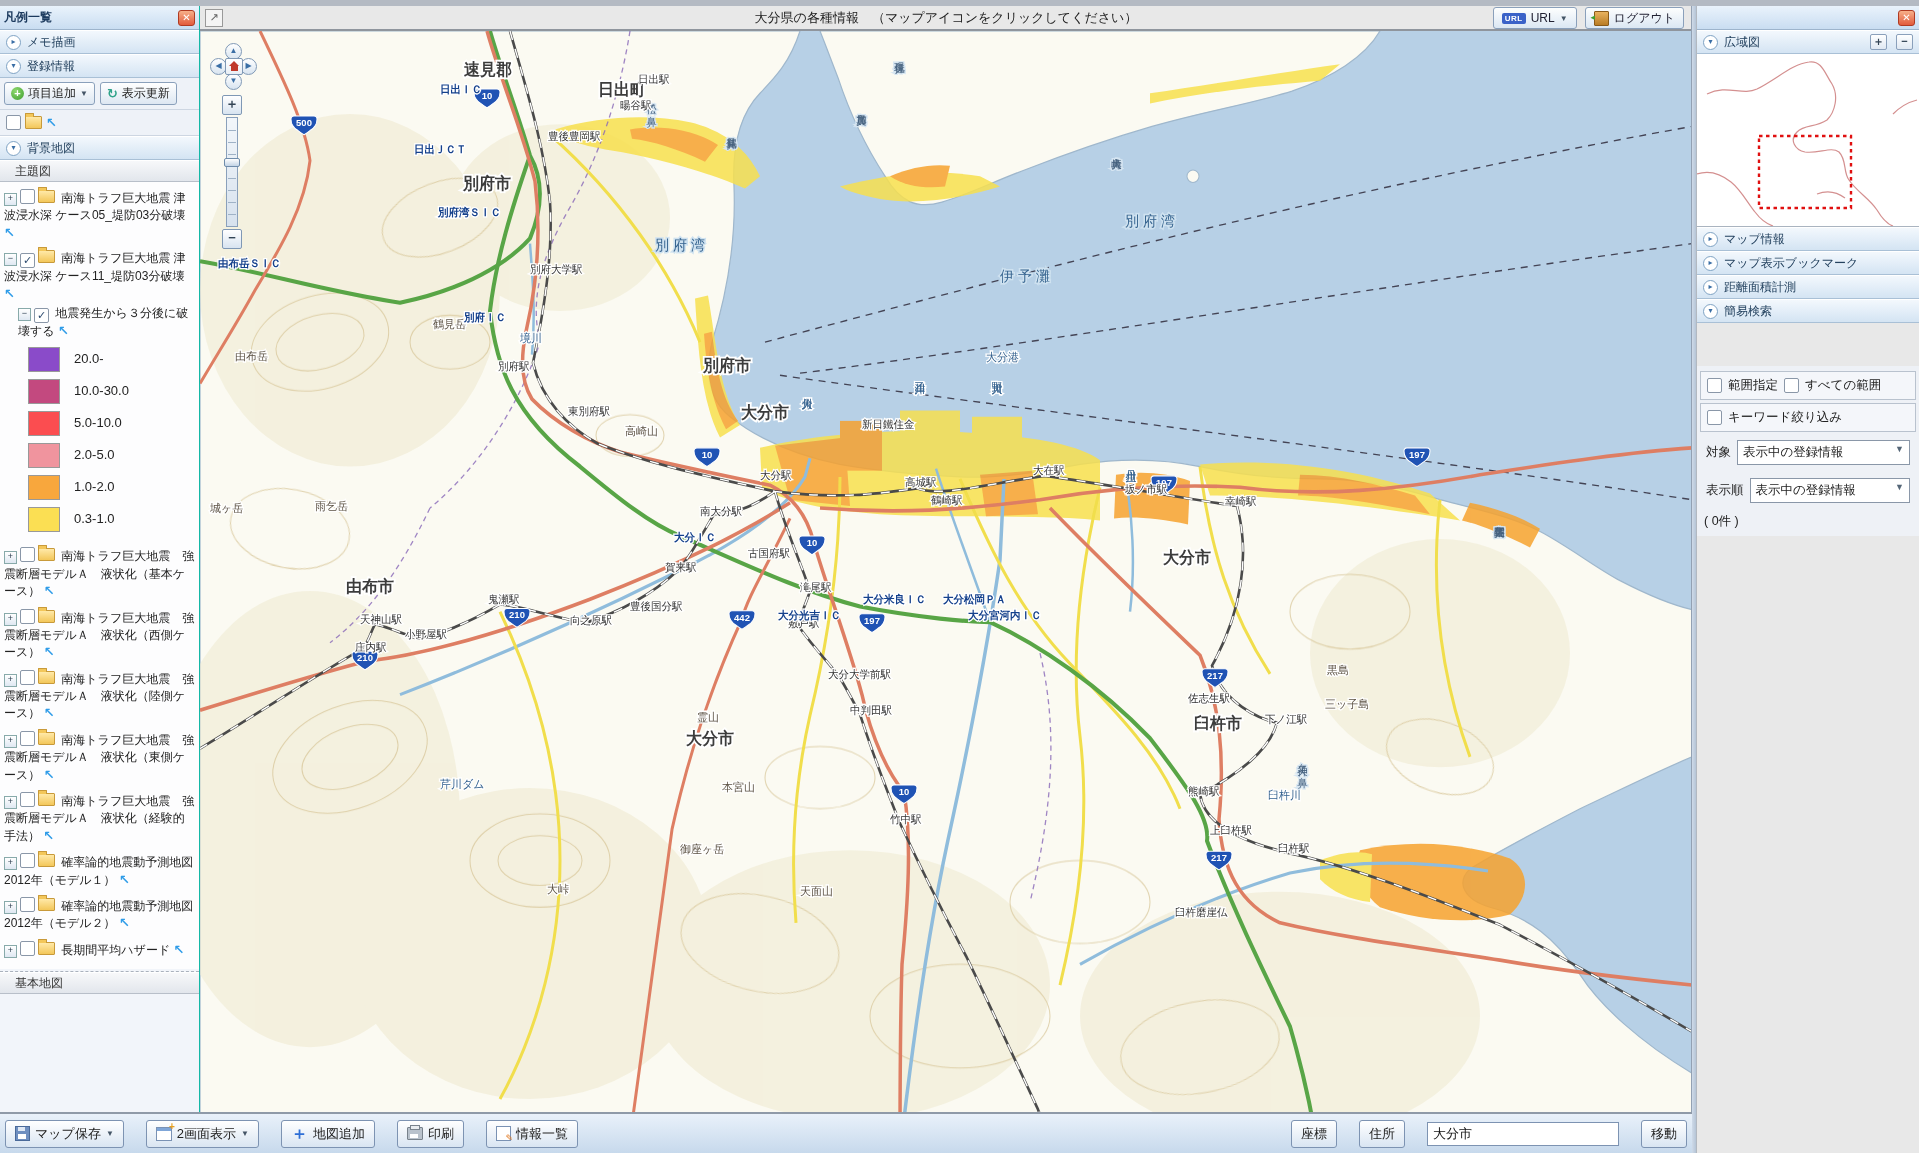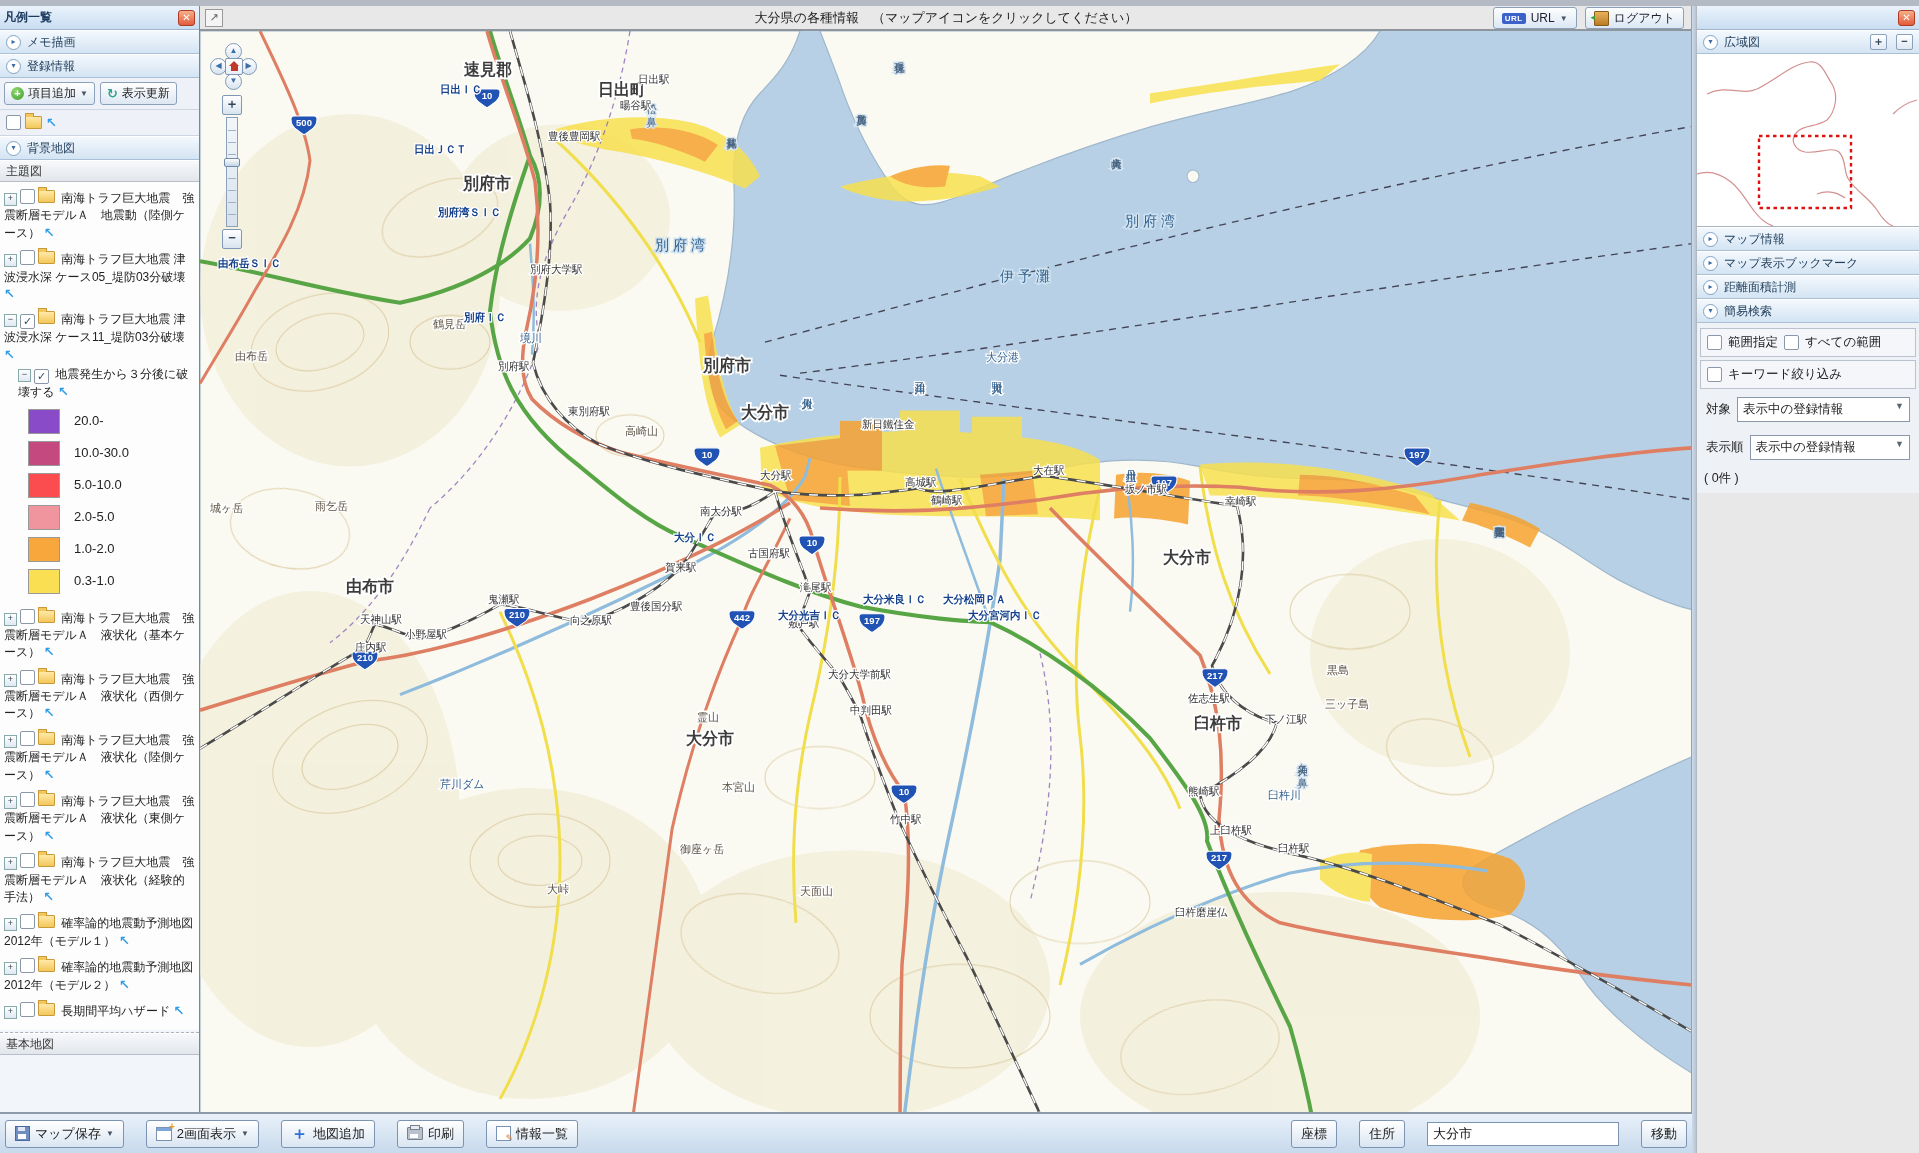--- a/index.html
+++ b/index.html
@@ -5,21 +5,21 @@
   html,body{margin:0;padding:0;background:#e8e8e8;font-family:"Liberation Sans","DejaVu Sans",sans-serif;}
   #app{position:relative;width:1919px;height:1153px;overflow:hidden;background:#e8e8e8;}
   #top-strip{position:absolute;left:0;top:0;width:100%;height:6px;background:#b4bac3;}
   
   #left-panel{position:absolute;left:0;top:6px;width:199px;bottom:41px;background:#f2f5fa;border-right:6px solid #14b8a6;overflow:hidden;font-size:12px;color:#222;}
   .panel-titlebar{height:23px;background:linear-gradient(#eaf3fc,#c9ddf1);border-bottom:1px solid #9db4cc;display:flex;align-items:center;padding:0 4px;font-weight:bold;color:#1c3a5e;font-size:12px;}
   .panel-titlebar .grow{flex:1;}
   .x-btn{width:15px;height:14px;background:linear-gradient(#f7b08a,#e25b3c);border:1px solid #b03a22;border-radius:3px;color:#fff;font-size:10px;line-height:13px;text-align:center;font-weight:bold;cursor:pointer;}
   .sec-bar{height:22px;background:linear-gradient(#f3f8fd,#d4e4f3);border-top:1px solid #fff;border-bottom:1px solid #a9c0d6;display:flex;align-items:center;gap:6px;padding:0 6px;color:#24425f;font-size:12px;}
   .sec-arrow{width:13px;height:13px;border:1px solid #7fa3c4;border-radius:50%;background:#fff;color:#3a6ea5;font-size:8px;line-height:12px;text-align:center;}
-  .gray-bar{height:20px;background:linear-gradient(#f7f8fa,#e2e6ec);border-top:1px solid #fff;border-bottom:1px solid #b8bfc9;display:flex;align-items:center;padding:0 6px;color:#333;font-size:12px;}
+  .gray-bar{height:20px;background:linear-gradient(#f7f8fa,#e2e6ec);border-top:1px solid #fff;border-bottom:1px solid #b8bfc9;display:flex;align-items:center;padding:0 15px;color:#333;font-size:12px;}
   .btn-row{display:flex;gap:5px;padding:4px 4px;background:#eef2f8;border-bottom:1px solid #cdd6e2;}
   .sm-btn{display:flex;align-items:center;gap:4px;background:linear-gradient(#ffffff,#dde7f2);border:1px solid #8aa0bb;border-radius:3px;padding:2px 6px;font-size:12px;color:#222;cursor:pointer;}
   .plus-circle{width:13px;height:13px;border-radius:50%;background:radial-gradient(circle at 35% 30%,#8ed86e,#3f9e2f);color:#fff;font-weight:bold;font-size:11px;line-height:12px;text-align:center;}
   .refresh-ic{color:#2fa38a;font-weight:bold;font-size:13px;}
   .caret{font-size:8px;color:#456;}
   .chk-row{display:flex;align-items:center;gap:4px;padding:5px 6px;background:#eef2f8;border-bottom:1px solid #cdd6e2;}
   .cbx{width:13px;height:13px;background:#fff;border:1px solid #8a97a8;border-radius:2px;font-size:11px;line-height:12px;text-align:center;color:#2c4a6e;font-weight:bold;}
   .folder{position:relative;width:15px;height:11px;background:linear-gradient(#ffe9a8,#f3c75a);border:1px solid #c89a3a;border-radius:1px;}
   .folder:before{content:"";position:absolute;left:-1px;top:-4px;width:7px;height:3px;background:#f3c75a;border:1px solid #c89a3a;border-bottom:none;border-radius:1px 1px 0 0;}
   .golink{color:#2f9ce8;font-weight:bold;font-size:13px;line-height:1;cursor:pointer;}
@@ -76,21 +76,21 @@
   #scalebar .bar i:nth-child(even){background:#fff;}
   #scalebar .nums{display:flex;width:126px;justify-content:space-between;}
   #attrib{position:absolute;right:6px;bottom:6px;text-align:right;font-size:10px;color:#333;text-shadow:0 0 2px #fff,0 0 3px #fff,1px 1px 2px #fff;line-height:1.5;}
   
   #splitter{position:absolute;right:222px;top:6px;bottom:0;width:5px;background:linear-gradient(90deg,#cfdae8,#aebfd2);border-left:1px solid #93a1b3;}
   
   #right-panel{position:absolute;right:0;top:6px;width:222px;bottom:0;background:#e8e8e8;border-left:1px solid #b2b8c0;font-size:12px;color:#222;overflow:hidden;}
   #right-panel .panel-titlebar{justify-content:flex-end;}
   #ov-map{height:172px;background:#fff;border-bottom:1px solid #aab4c0;position:relative;}
   .pm-btn{width:15px;height:14px;background:linear-gradient(#fff,#dfe8f2);border:1px solid #8aa0bb;border-radius:2px;font-size:11px;line-height:12px;text-align:center;color:#345;font-weight:bold;cursor:pointer;margin-left:3px;}
-  .r-search{background:#eef1f6;padding:2px 3px 6px 3px;}
+  .r-search{background:#eef1f6;padding:2px 3px 6px 3px;margin-top:43px;}
   .r-row{border:1px solid #b9c2ce;background:#f4f6fa;margin-top:3px;padding:5px 6px;display:flex;align-items:center;gap:6px;font-size:12.5px;color:#222;}
   .sel-box{flex:1;display:flex;align-items:flex-start;justify-content:space-between;background:#fff;border:1px solid #8a97a8;padding:3px 5px;font-size:12.5px;color:#222;cursor:pointer;}
   .sel-box .v-caret{font-size:9px;color:#567;}
   .count-line{padding:5px 4px 0 4px;font-size:12.5px;color:#222;}
   
   #bottom-bar{position:absolute;left:0;bottom:0;height:41px;right:227px;background:linear-gradient(#e9f1fa,#c7d9ec);border-top:2px solid #8f9aa8;display:flex;align-items:center;gap:22px;padding:0 5px;box-sizing:border-box;}
   .bb-btn{display:flex;align-items:center;gap:5px;background:linear-gradient(#ffffff,#d9e5f2);border:1px solid #7d93b2;border-radius:3px;height:26px;padding:0 9px;font-size:13px;color:#222;cursor:pointer;white-space:nowrap;}
   .icon-floppy{width:13px;height:13px;background:#6f8fc0;border:1px solid #4a6a9a;position:relative;}
   .icon-floppy:before{content:"";position:absolute;left:2px;top:0;width:7px;height:4px;background:#dfe8f4;}
   .icon-floppy:after{content:"";position:absolute;left:2px;bottom:1px;width:8px;height:5px;background:#fff;}
@@ -143,23 +143,20 @@
       <span class="golink">↖</span>
     </div>
     <div class="sec-bar">
       <span class="sec-arrow">▾</span>
       <span>背景地図</span>
     </div>
     <div class="gray-bar">
       <span>主題図</span>
     </div>
     <div id="layer-list">
-        <div class="layer-item">
-          <span class="layer-head"><span class="expander">+</span><span class="cbx"></span><span class="folder"></span><span class="llabel"> 南海トラフ巨大地震　強震断層モデルＡ　地震動（陸側ケース） </span><span class="golink">↖</span></span>
-        </div>
         <div class="layer-item">
           <span class="layer-head"><span class="expander">+</span><span class="cbx"></span><span class="folder"></span><span class="llabel"> 南海トラフ巨大地震 津波浸水深 ケース05_堤防03分破壊 </span><span class="golink">↖</span></span>
         </div>
         <div class="layer-item">
           <span class="layer-head"><span class="expander">−</span><span class="cbx">✓</span><span class="folder"></span><span class="llabel"> 南海トラフ巨大地震 津波浸水深 ケース11_堤防03分破壊 </span><span class="golink">↖</span></span>
           <div class="child-row"><span class="expander">−</span><span class="cbx">✓</span><span class="llabel"> 地震発生から３分後に破壊する </span><span class="golink">↖</span></div>
           <div id="legend-swatches">
             <div class="sw-row">
               <span class="sw" style="background: rgb(138, 75, 201);"></span>
               <span class="sw-lbl">20.0-</span>

